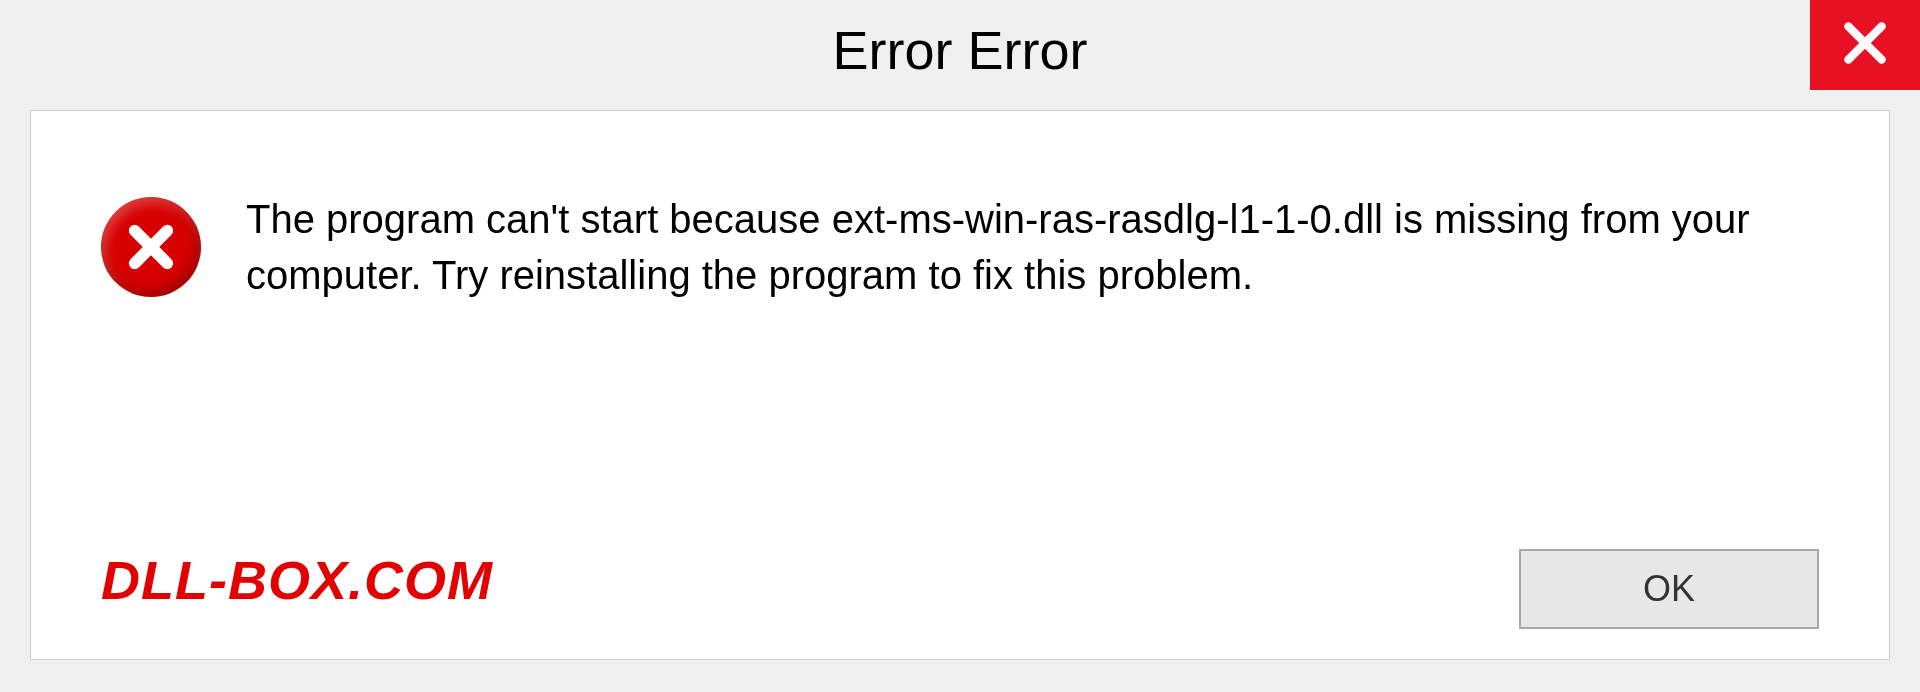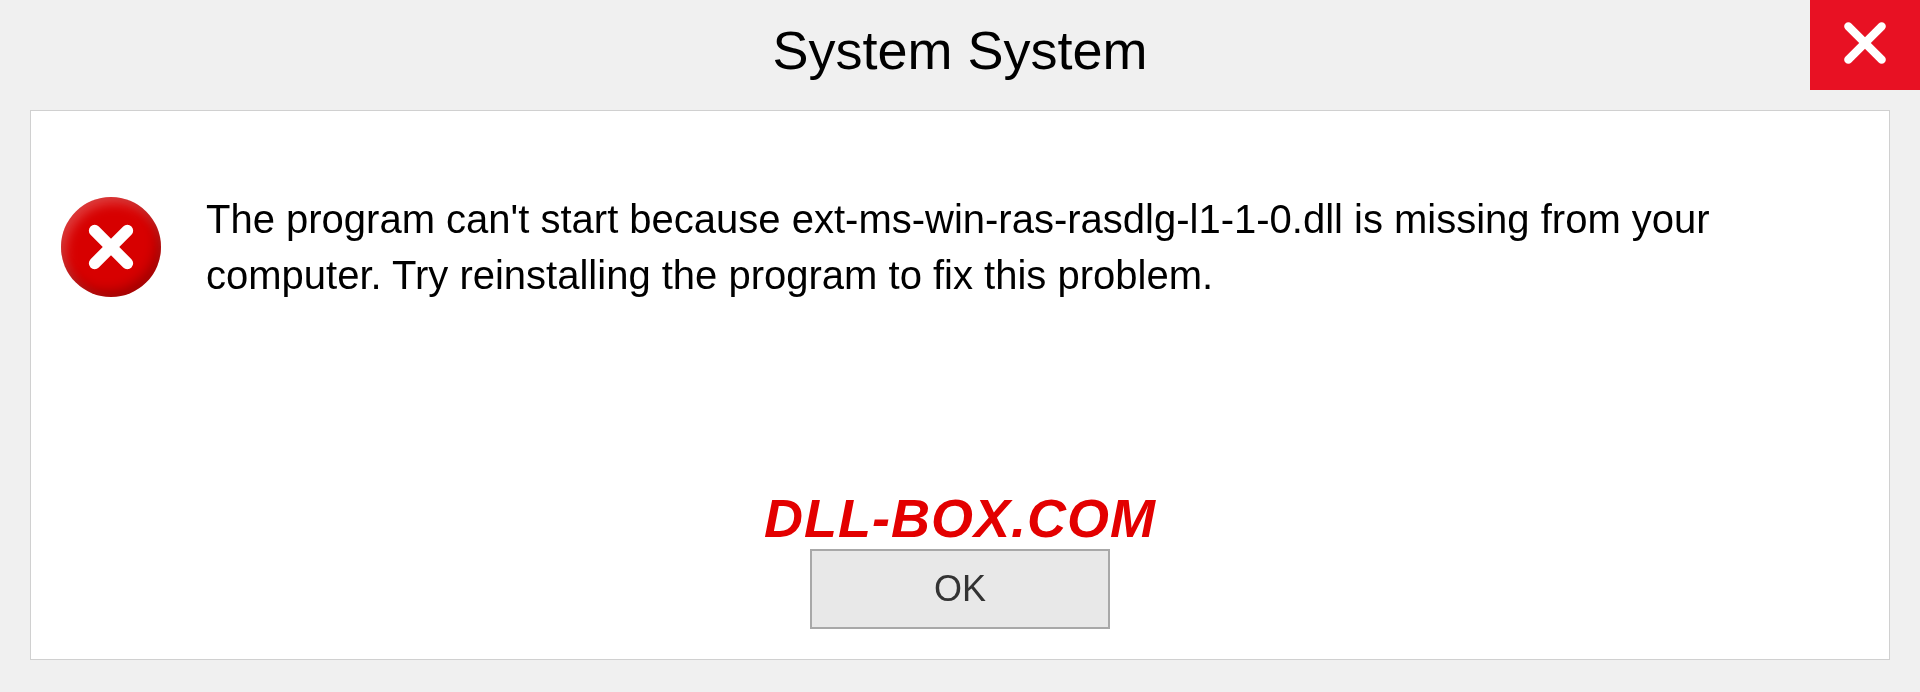--- a/index.html
+++ b/index.html
@@ -42,21 +42,21 @@
     .close-btn svg {
       width: 50px;
       height: 50px;
     }
     .content-panel {
       margin: 10px 30px 30px 30px;
       background: #ffffff;
       border: 1px solid #d0d0d0;
       height: 550px;
       position: relative;
-      padding: 60px 70px 30px 30px;
+      padding: 60px 70px 30px 70px;
     }
     .message-row {
       display: flex;
       align-items: center;
       gap: 45px;
       margin-top: 20px;
     }
     .error-icon-circle {
       width: 100px;
       height: 100px;
@@ -77,23 +77,22 @@
       line-height: 1.4;
       color: #000;
       font-weight: 400;
     }
     .footer-row {
       position: absolute;
       bottom: 30px;
       left: 70px;
       right: 70px;
       display: flex;
-      align-items: center;
+      align-items: flex-start;
       justify-content: space-between;
-      flex-direction: column;
     }
     .watermark {
       font-size: 54px;
       font-weight: 700;
       font-style: italic;
       color: #e30000;
       letter-spacing: 1px;
       font-family: Arial, sans-serif;
     }
     .ok-button {
@@ -107,21 +106,21 @@
       align-items: center;
       justify-content: center;
       cursor: pointer;
       font-family: "Segoe UI", Arial, sans-serif;
     }
   </style>
 </head>
 <body>
 
 <div class="titlebar">
-  <div class="title">System System</div>
+  <div class="title">Error Error</div>
   <div class="close-btn">
     <span>
       <svg viewBox="0 0 24 24">
         <line x1="4" y1="4" x2="20" y2="20" stroke="#ffffff" stroke-width="4" stroke-linecap="round"></line>
         <line x1="20" y1="4" x2="4" y2="20" stroke="#ffffff" stroke-width="4" stroke-linecap="round"></line>
       </svg>
     </span>
   </div>
 </div>
 

